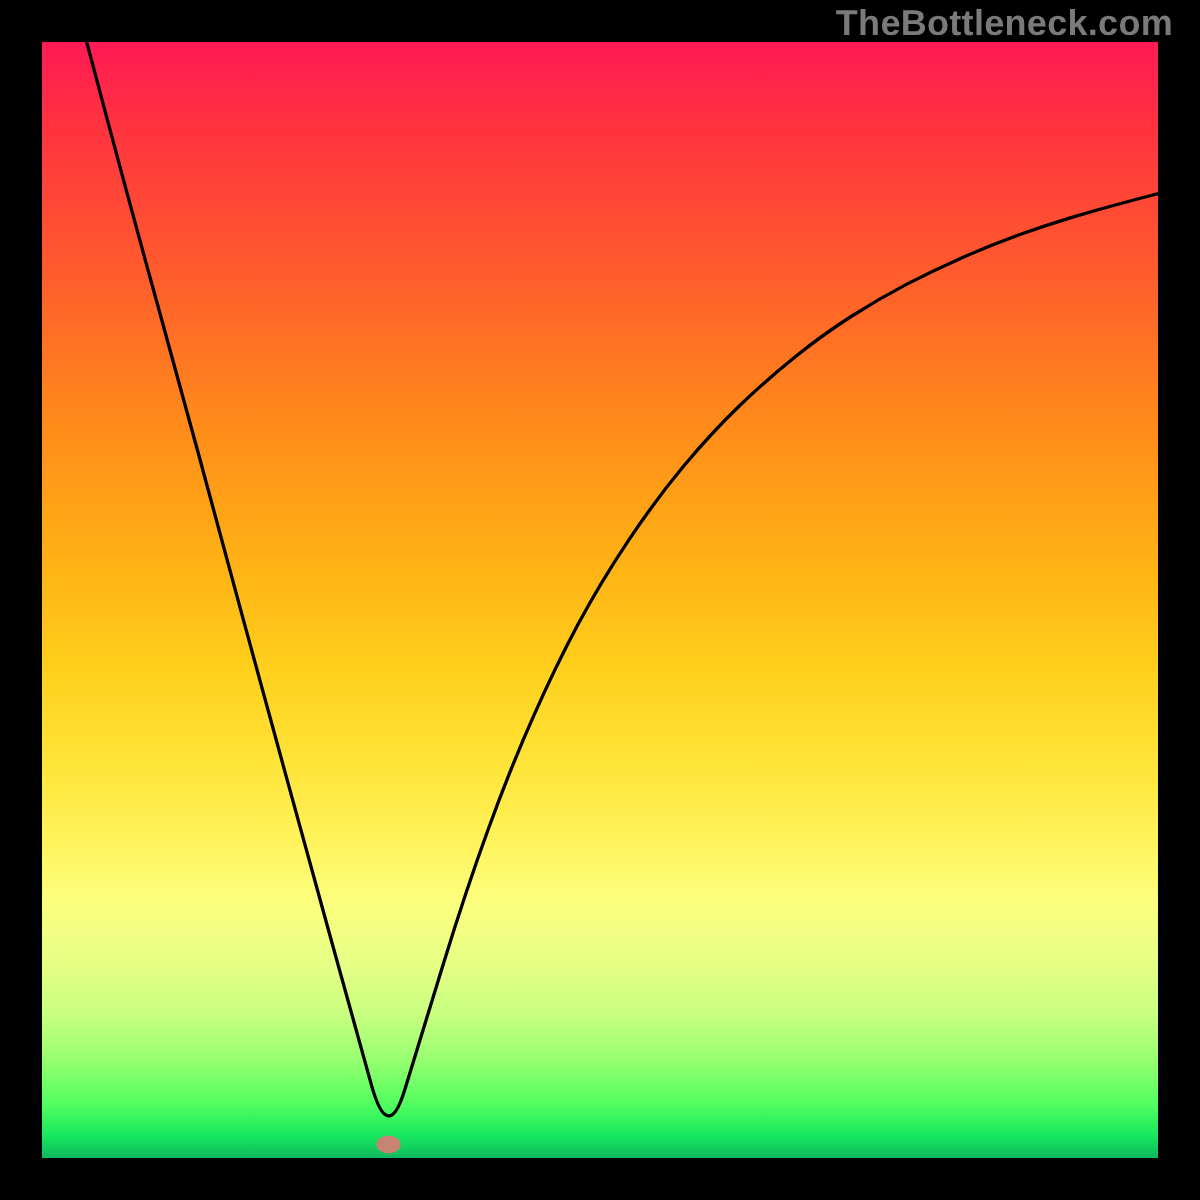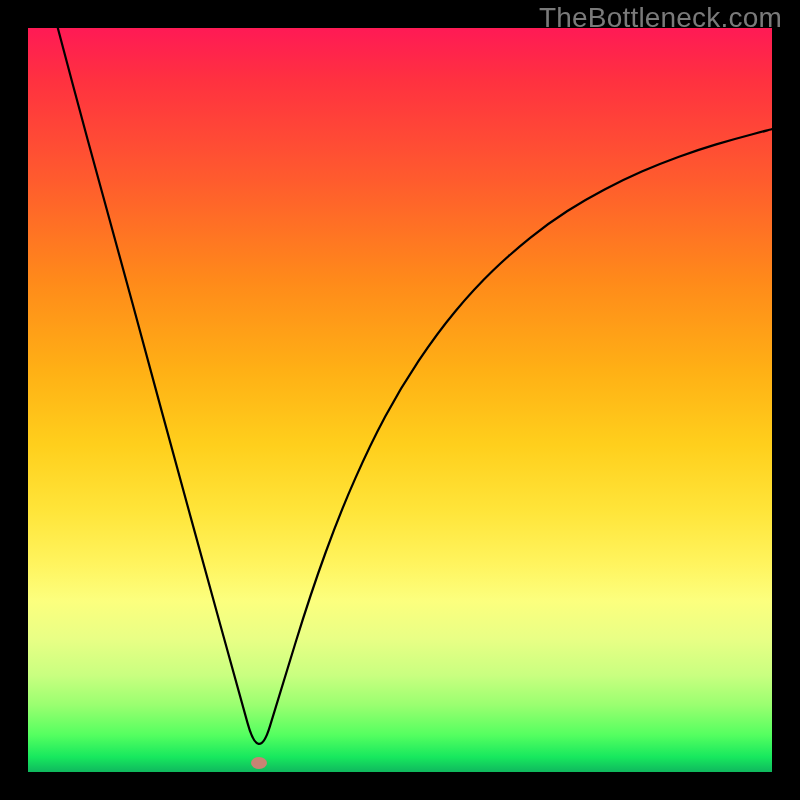--- a/index.html
+++ b/index.html
@@ -17,22 +17,22 @@
     left: 0;
     width: 800px;
     height: 800px;
     background: #000;
   }
   .watermark {
     position: absolute;
     top: 2px;
     right: 18px;
     color: #7a7a7a;
-    font-size: 28px;
-    font-weight: 400;
+    font-size: 24px;
+    font-weight: 700;
     letter-spacing: 0.2px;
     user-select: none;
   }
   .plot {
     position: absolute;
     top: 28px;
     left: 28px;
     width: 744px;
     height: 744px;
     background: linear-gradient(

